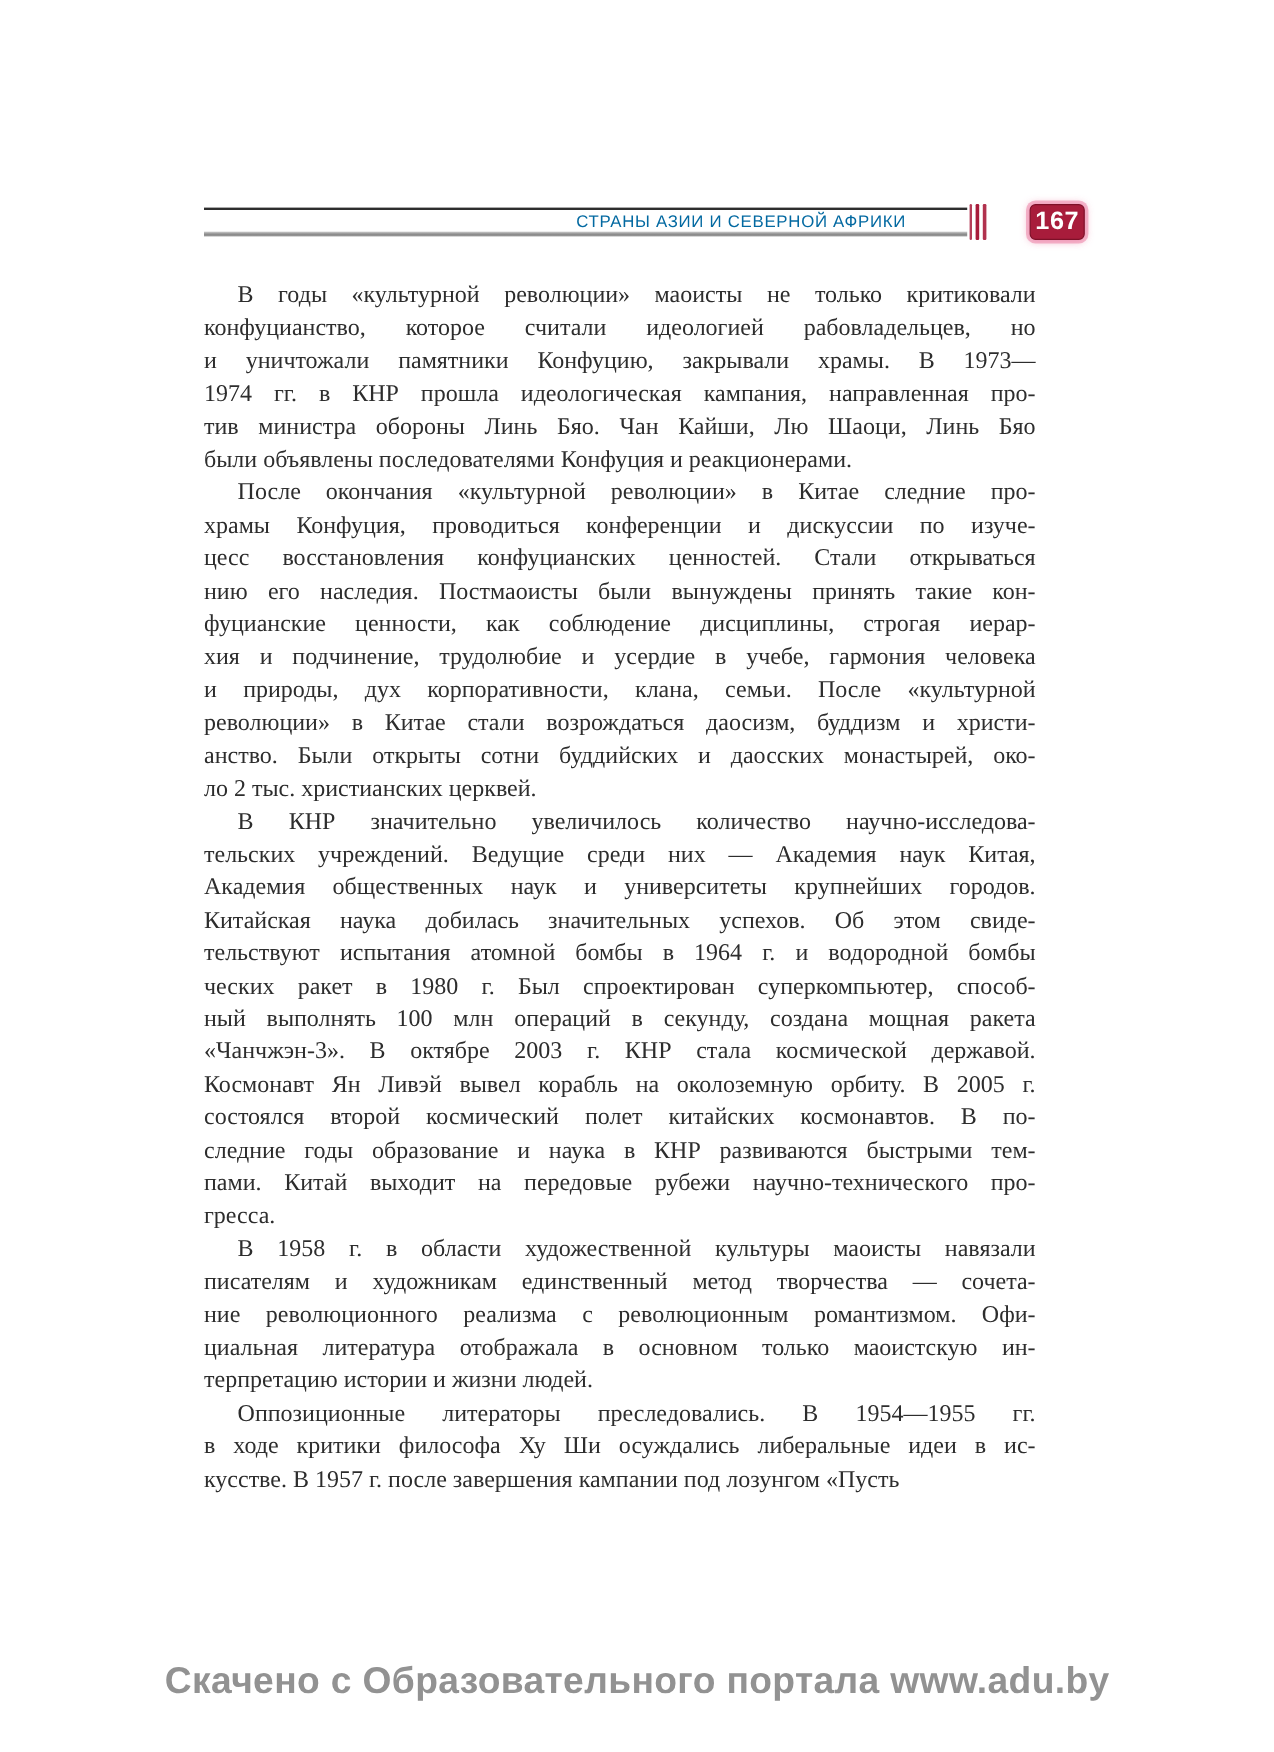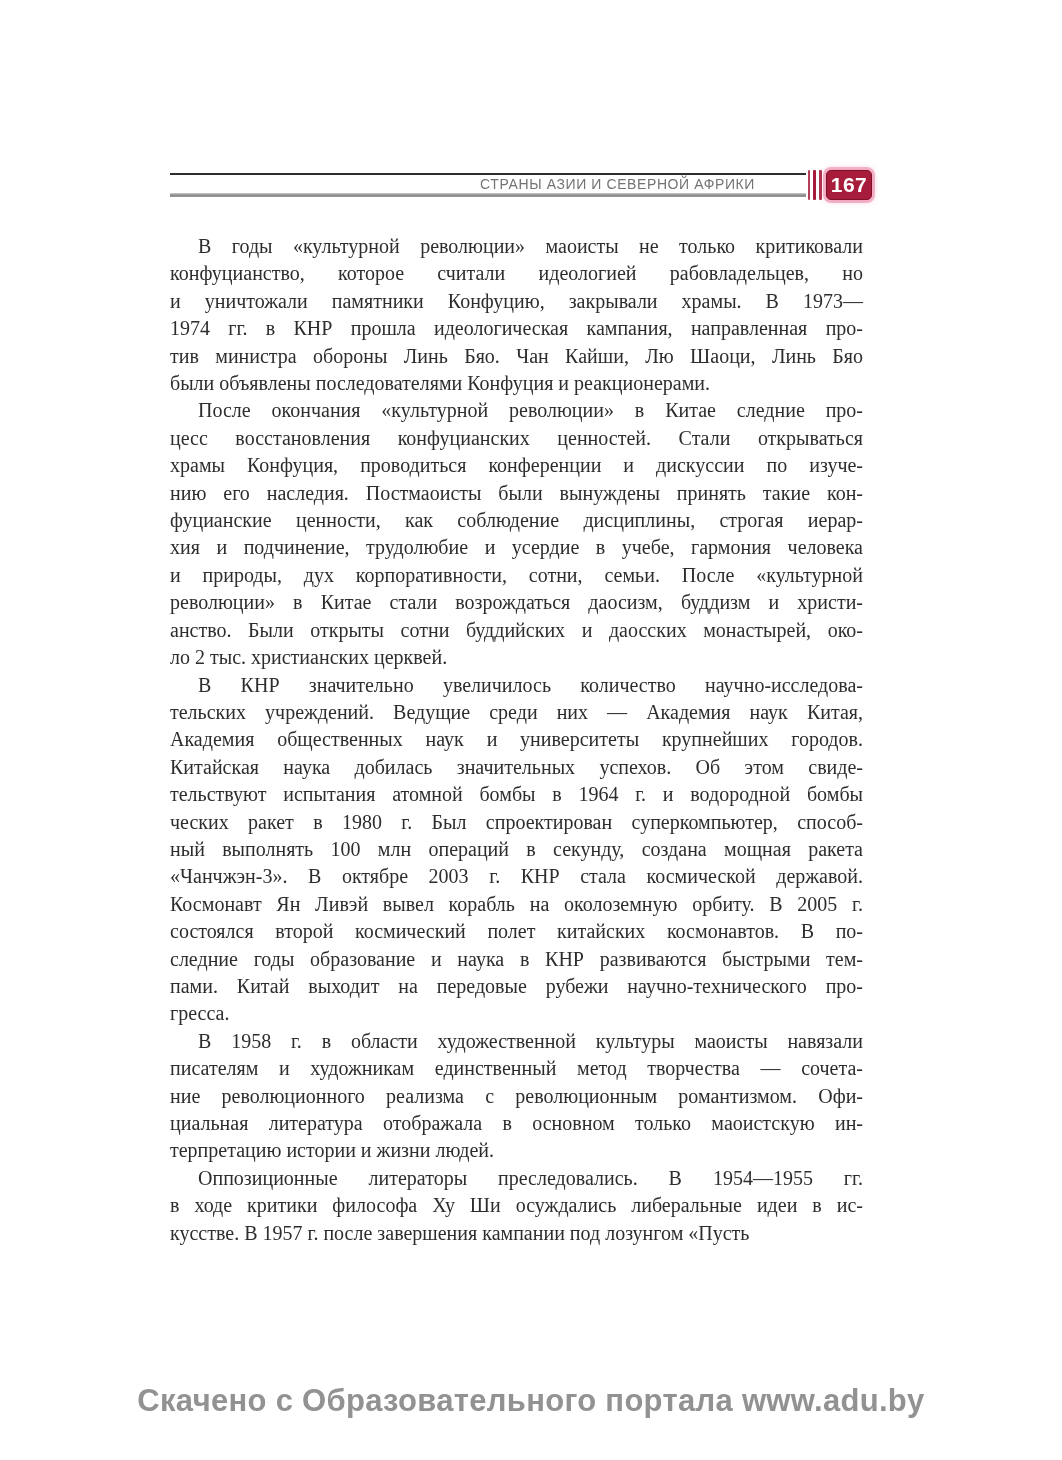--- a/index.html
+++ b/index.html
@@ -25,29 +25,30 @@
     width: 636px; height: 4px;
     background: linear-gradient(#cfcfcf, #8a8a8a 55%, #9a9a9a);
   }
   .running-title {
     position: absolute;
     top: 176px;
     right: 307px;
     font-family: "Liberation Sans", sans-serif;
     font-size: 14px;
     letter-spacing: 0.6px;
-    color: #737373;
+    color: #0369a1;
     white-space: nowrap;
   }
   .page-marker {
     position: absolute;
     left: 808px; top: 169px;
     height: 32px;
     display: flex;
     align-items: center;
+    gap: 32px;
   }
   .stripes { display: flex; gap: 3px; margin-right: 4px; height: 30px; }
   .stripes i {
     display: block;
     height: 100%;
     border-radius: 1px;
     background: var(--accent, #a81c3b);
   }
   .stripes i:nth-child(1) { width: 2px; opacity: 0.85; }
   .stripes i:nth-child(2) { width: 3px; }
@@ -122,26 +123,26 @@
       <div class="para">
         <div class="line first">В годы «культурной революции» маоисты не только критиковали</div>
         <div class="line">конфуцианство, которое считали идеологией рабовладельцев, но</div>
         <div class="line">и уничтожали памятники Конфуцию, закрывали храмы. В 1973—</div>
         <div class="line">1974 гг. в КНР прошла идеологическая кампания, направленная про-</div>
         <div class="line">тив министра обороны Линь Бяо. Чан Кайши, Лю Шаоци, Линь Бяо</div>
         <div class="line last">были объявлены последователями Конфуция и реакционерами.</div>
       </div>
       <div class="para">
         <div class="line first">После окончания «культурной революции» в Китае следние про-</div>
+        <div class="line">храмы Конфуция, проводиться конференции и дискуссии по изуче-</div>
         <div class="line">цесс восстановления конфуцианских ценностей. Стали открываться</div>
-        <div class="line">храмы Конфуция, проводиться конференции и дискуссии по изуче-</div>
         <div class="line">нию его наследия. Постмаоисты были вынуждены принять такие кон-</div>
         <div class="line">фуцианские ценности, как соблюдение дисциплины, строгая иерар-</div>
         <div class="line">хия и подчинение, трудолюбие и усердие в учебе, гармония человека</div>
-        <div class="line">и природы, дух корпоративности, сотни, семьи. После «культурной</div>
+        <div class="line">и природы, дух корпоративности, клана, семьи. После «культурной</div>
         <div class="line">революции» в Китае стали возрождаться даосизм, буддизм и христи-</div>
         <div class="line">анство. Были открыты сотни буддийских и даосских монастырей, око-</div>
         <div class="line last">ло 2 тыс. христианских церквей.</div>
       </div>
       <div class="para">
         <div class="line first">В КНР значительно увеличилось количество научно-исследова-</div>
         <div class="line">тельских учреждений. Ведущие среди них — Академия наук Китая,</div>
         <div class="line">Академия общественных наук и университеты крупнейших городов.</div>
         <div class="line">Китайская наука добилась значительных успехов. Об этом свиде-</div>
         <div class="line">тельствуют испытания атомной бомбы в 1964 г. и водородной бомбы</div>

